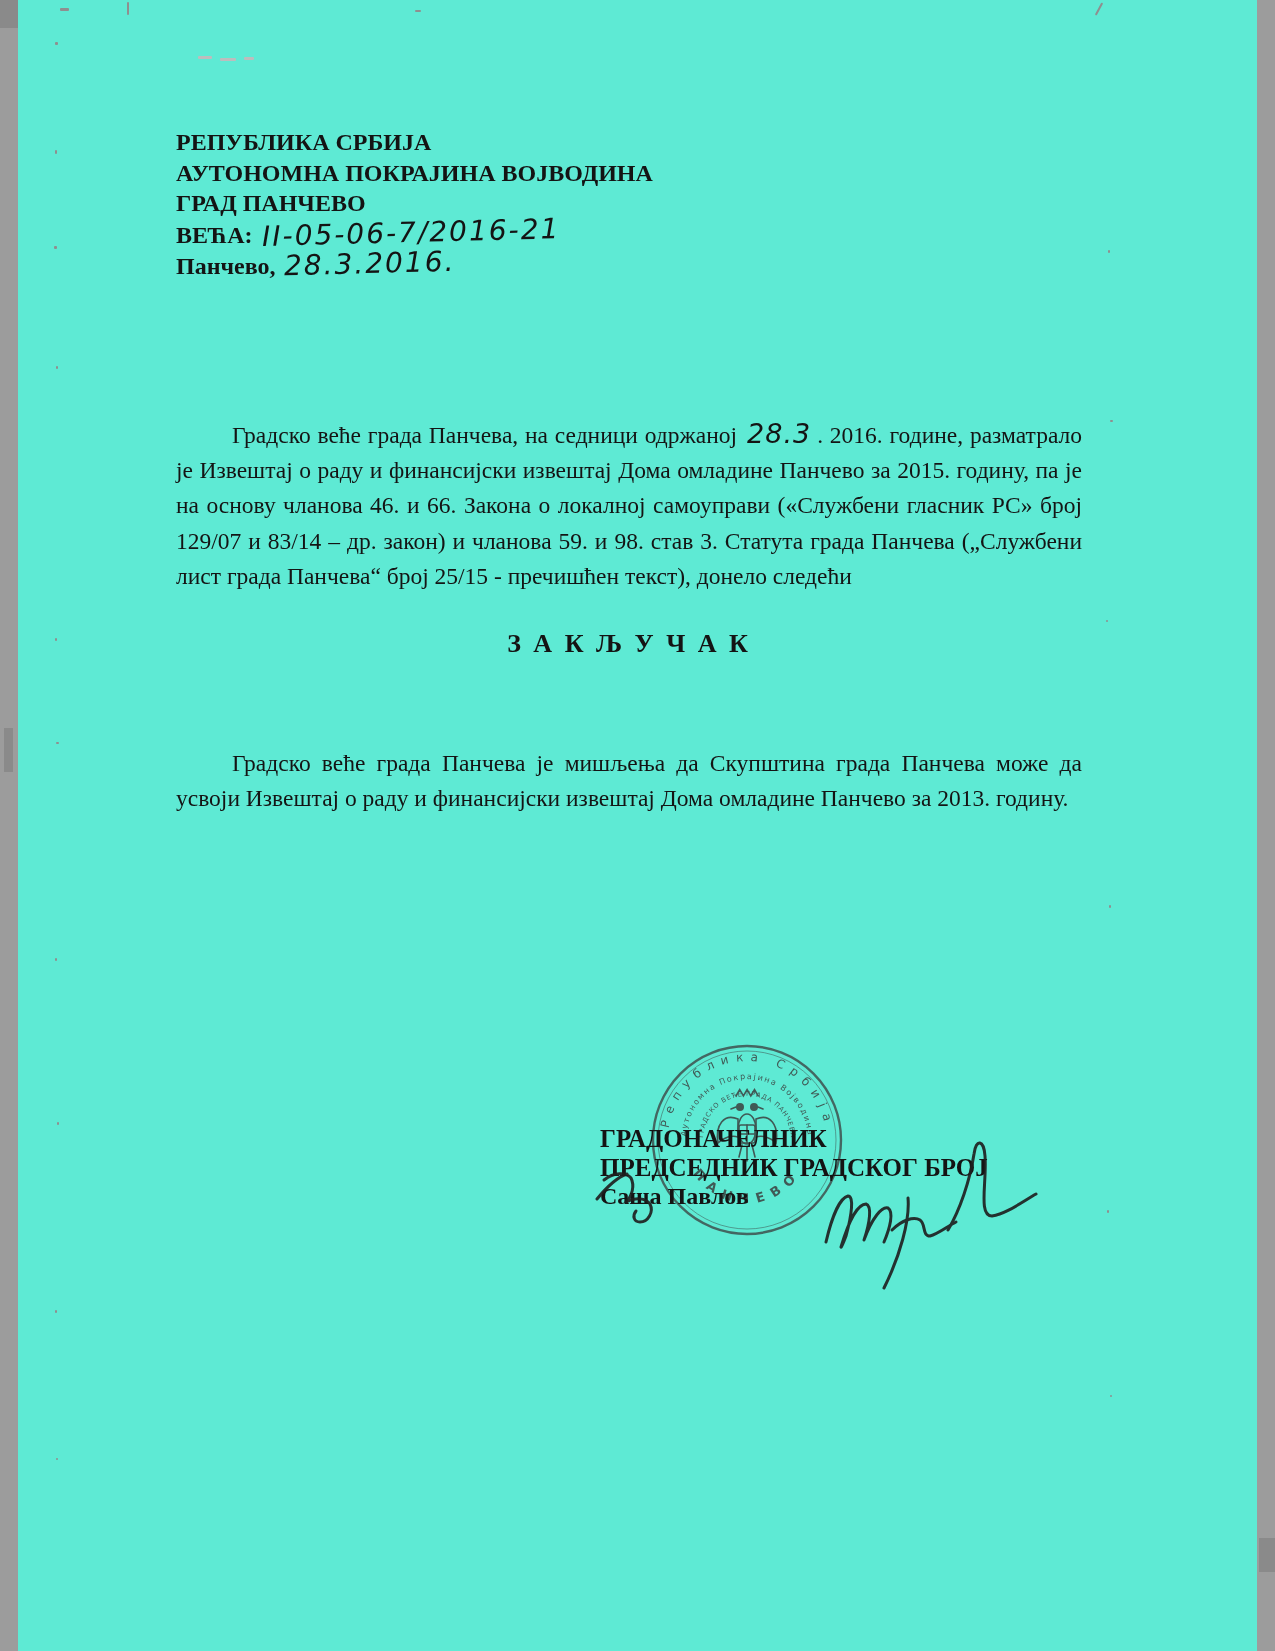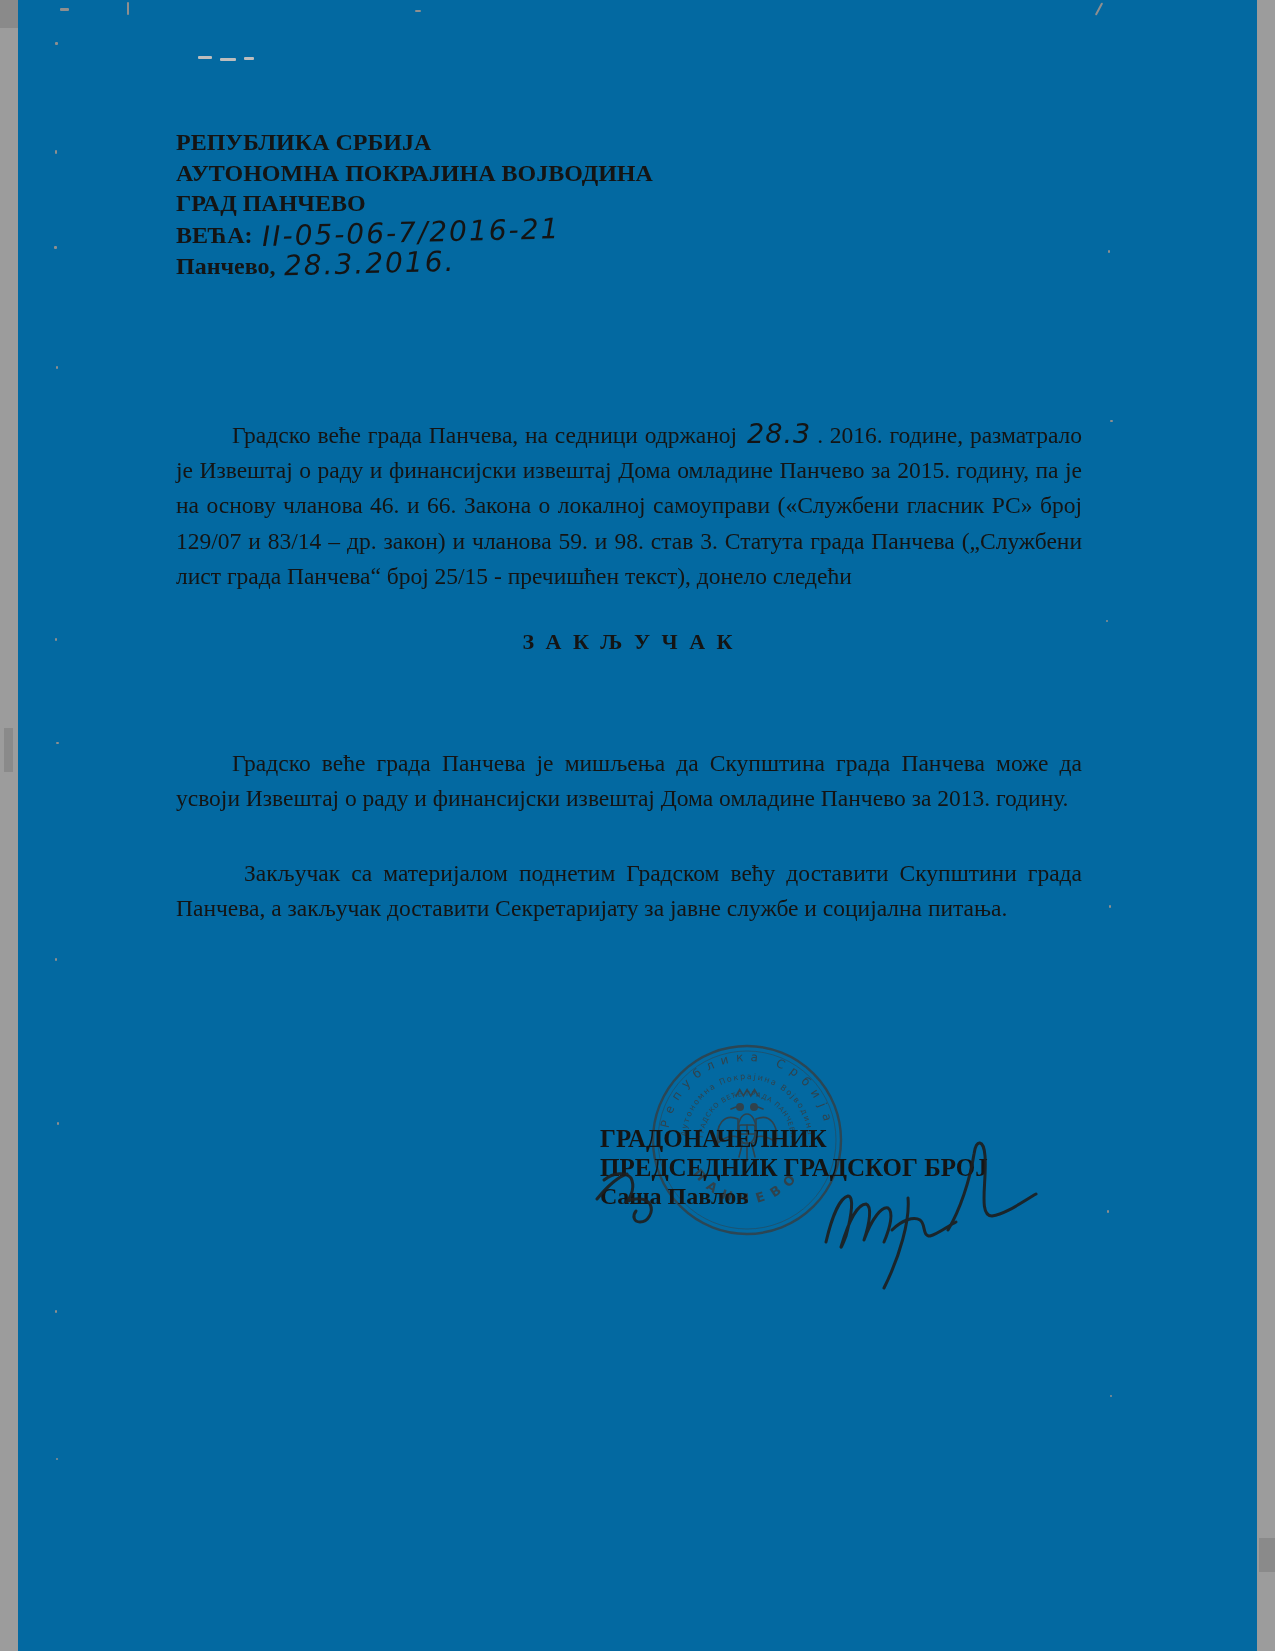--- a/index.html
+++ b/index.html
@@ -1,16 +1,16 @@
 <!DOCTYPE html>
 <html><head>
 <meta charset="utf-8">
 <style>
   html,body{margin:0;padding:0;background:#ffffff;}
-  .page{position:relative;width:1275px;height:1651px;background:#0369a1;overflow:hidden;
+  .page{position:relative;width:1275px;height:1651px;background:#5eead4;overflow:hidden;
         font-family:"Liberation Serif",serif;color:#141414;}
   .edge{position:absolute;top:0;height:1651px;background:#9c9c9c;}
   .edge-left{left:0;width:18px;}
   .edge-right{left:1257px;width:18px;}
   .smudge{position:absolute;background:#8a8a8a;}
   .speck{position:absolute;background:#8f8f8f;border-radius:1px;}
   .speck.faint{background:#bdbdbd;}
 
   .header{position:absolute;left:176px;top:127px;font-weight:bold;font-size:24px;
           line-height:30.5px;white-space:nowrap;}
@@ -19,21 +19,21 @@
         position:relative;top:-1px;margin-left:9px;}
   .hand-inline{font-family:"DejaVu Sans",sans-serif;font-style:italic;font-weight:400;
         font-size:27px;letter-spacing:1px;margin:0 6px 0 10px;}
 
   .para{position:absolute;left:176px;width:906px;font-size:23.5px;line-height:35.2px;
         text-align:justify;}
   .p1{top:416px;text-indent:56px;}
   .p2{top:746px;text-indent:56px;}
   .p3{top:856px;text-indent:68px;}
   .heading{position:absolute;left:176px;width:906px;top:629px;text-align:center;
-           font-weight:bold;font-size:22px;letter-spacing:3px;}
+           font-weight:bold;font-size:26px;letter-spacing:3px;}
 
   .sigblock{position:absolute;left:600px;top:1124px;width:480px;text-align:left;
             font-weight:bold;font-size:25px;line-height:29px;z-index:3;}
   .sigblock .name{font-size:24px;}
 
   .stamp{position:absolute;left:645px;top:1036px;z-index:2;opacity:0.82;}
   .stamp text{font-family:"DejaVu Sans",sans-serif;fill:#3a3a3a;}
   .stamp .ring1{font-size:12px;letter-spacing:7px;}
   .stamp .ring2{font-size:8px;letter-spacing:1.6px;}
   .stamp .ring3{font-size:6.6px;letter-spacing:0.9px;}
@@ -87,21 +87,20 @@
     </div>
   </div>
 
   <div class="para p1">
     <span>Градско веће града Панчева, на седници одржаној</span><span class="hand-inline">28.3</span><span>. 2016. године, разматрало је Извештај о раду и финансијски извештај Дома омладине Панчево за 2015. годину, па је на основу чланова 46. и 66. Закона о локалној самоуправи («Службени гласник РС» број 129/07 и 83/14 – др. закон) и чланова 59. и 98. став 3. Статута града Панчева („Службени лист града Панчева“ број 25/15 - пречишћен текст), донело следећи</span>
   </div>
 
   <div class="heading">З А К Љ У Ч А К</div>
 
   <div class="para p2">Градско веће града Панчева је мишљења да Скупштина града Панчева може да усвоји Извештај о раду и финансијски извештај Дома омладине Панчево за 2013. годину.</div>
-  <div class="para p3">Закључак са материјалом поднетим Градском већу доставити Скупштини града Панчева, а закључак доставити Секретаријату за јавне службе и социјална питања.</div>
 
   <svg class="stamp" width="208" height="212" viewBox="0 0 208 212">
     <g stroke="#3a3a3a" fill="none">
       <circle cx="102" cy="104" r="94" stroke-width="2.4" opacity="0.9"></circle>
       <circle cx="102" cy="104" r="89" stroke-width="1" opacity="0.55"></circle>
     </g>
     <defs>
       <path id="arc1" d="M 29.3,134.9 A 79,79 0 1 1 174.7,134.9"></path>
       <path id="arc2" d="M 50.8,137.2 A 61,61 0 1 1 153.2,137.2"></path>
       <path id="arc3" d="M 60.7,119 A 44,44 0 1 1 143.3,119"></path>

